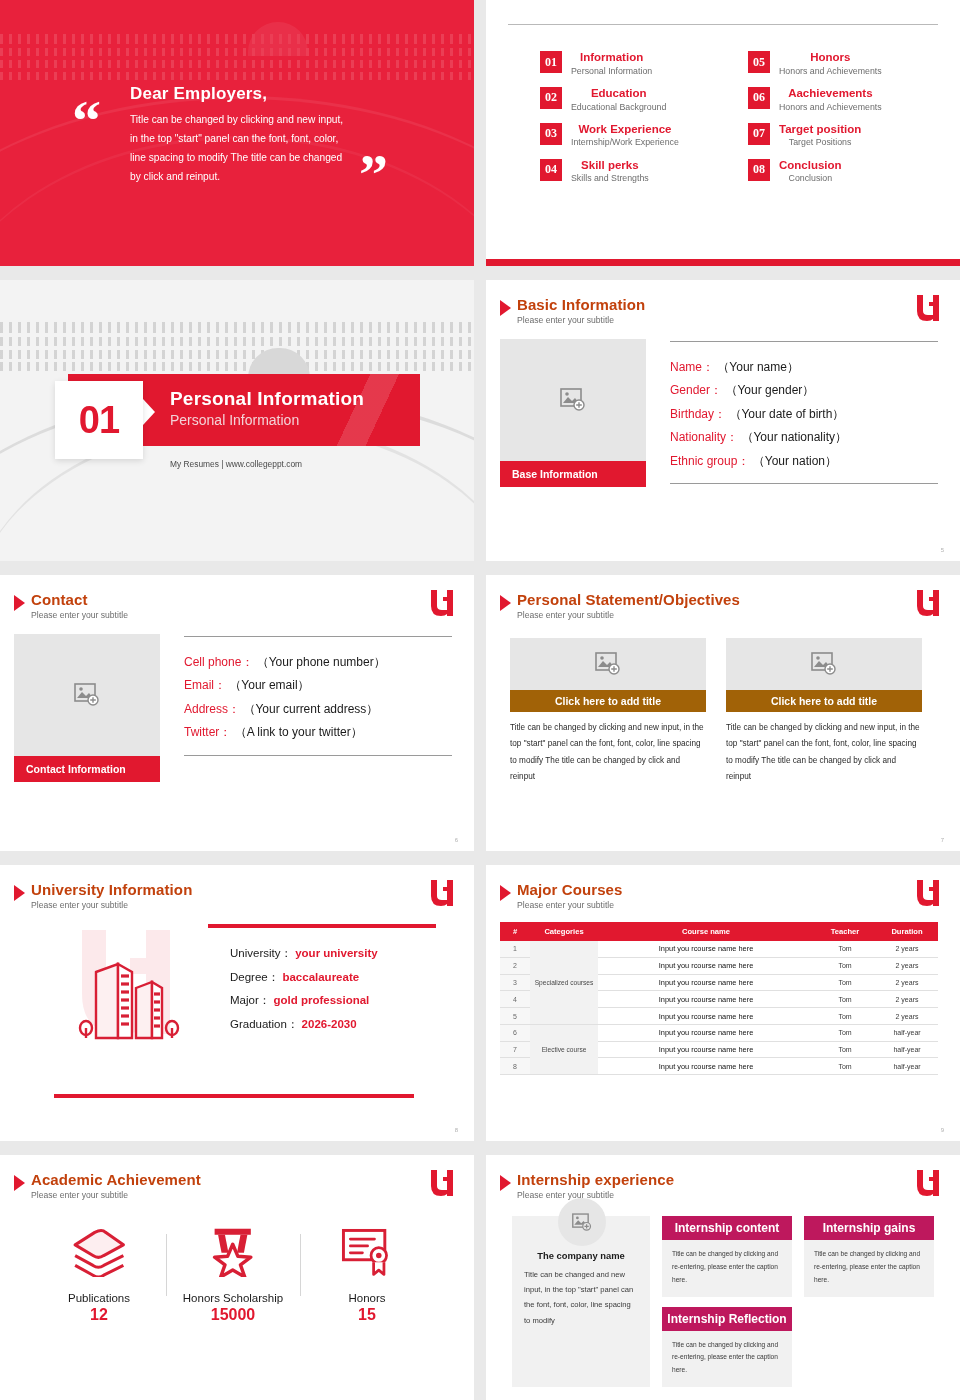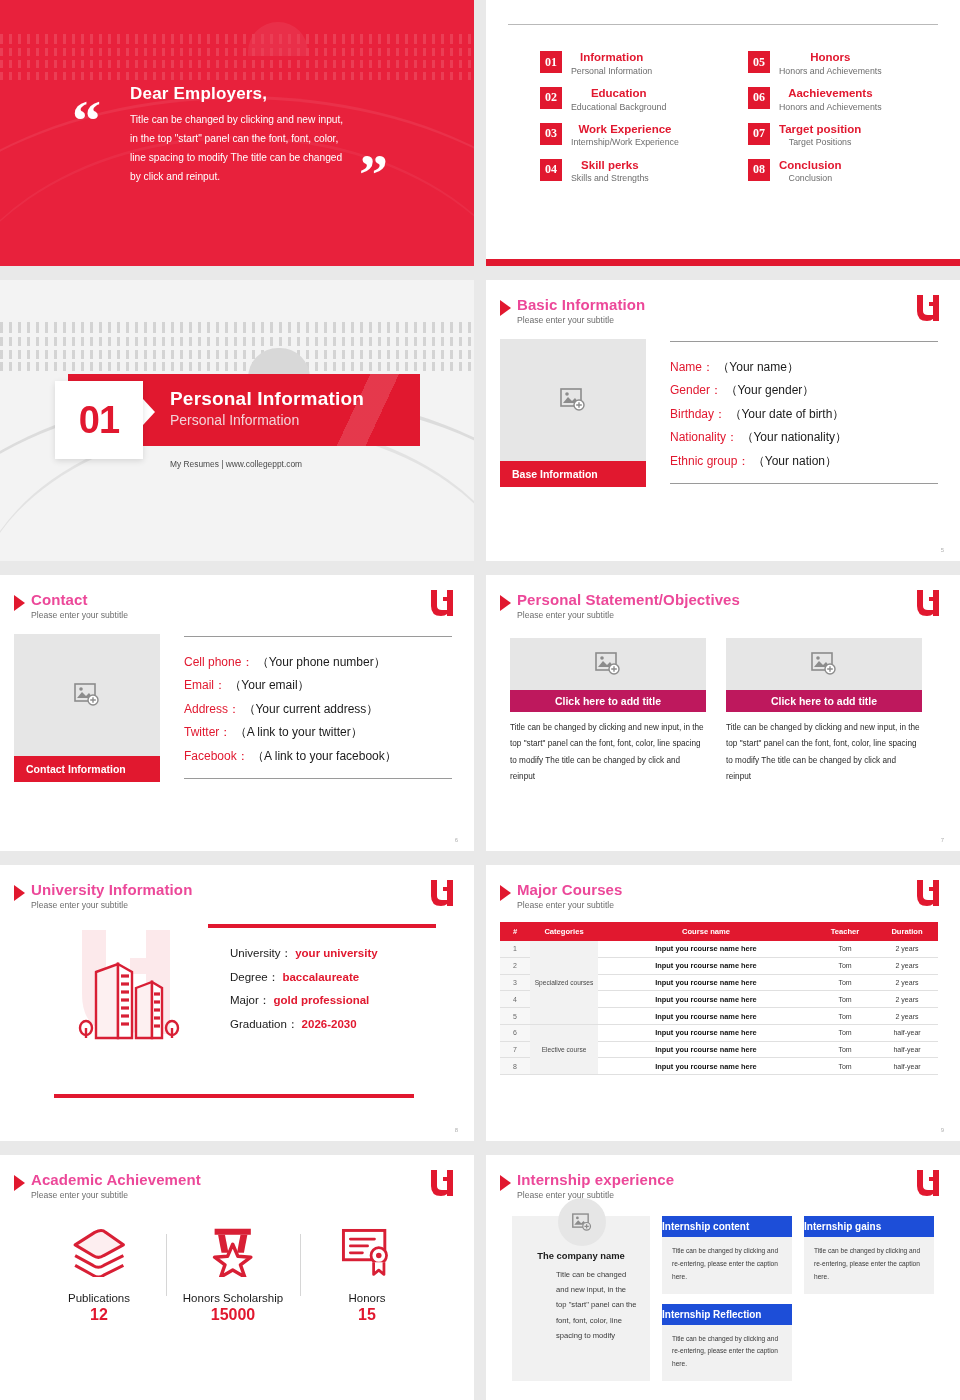--- a/index.html
+++ b/index.html
@@ -173,21 +173,21 @@
 
   
   .s-pad { padding: 16px 22px 0 14px; position: relative; }
   .hdr { display:flex; align-items:flex-start; }
   .hdr-arrow {
     width:0;height:0;margin-top:4px;margin-right:6px;flex:0 0 auto;
     border-top: 8px solid transparent;
     border-bottom: 8px solid transparent;
     border-left: 11px solid #e1182f;
   }
-  .hdr-title { color:#ec4899; font-size: 15px; font-weight: 700; letter-spacing:.1px; }
+  .hdr-title { color:#c2410c; font-size: 15px; font-weight: 700; letter-spacing:.1px; }
   .hdr-sub { color:#6d6d6d; font-size: 8.6px; margin-top: 2px; }
   .pgnum {
     position:absolute; right: 16px; bottom: 8px;
     font-size: 6px; color: #b0b0b0;
   }
 
   
   .imgbox { background: #e6e6e6; display:flex; align-items:center; justify-content:center; }
   .ph-icon { width: 26px; height: 24px; }
   .ph-icon svg { width:100%; height:100%; display:block; }
@@ -204,21 +204,21 @@
   .info-lines { border-top: 1px solid #9a9a9a; border-bottom: 1px solid #9a9a9a; padding: 14px 0 10px 0; }
   .info-line { font-size: 12px; line-height: 1.95; }
   .info-k { color:#e1182f; }
   .info-v { color:#1b1b1b; }
 
   
   .ps-row { display:flex; gap: 20px; margin-top: 18px; padding-left: 10px; }
   .ps-card { width: 196px; }
   .ps-card .imgbox { height: 52px; }
   .ps-btn {
-    background:#be185d; color:#fff; font-size:10.5px; font-weight:700;
+    background:#a16207; color:#fff; font-size:10.5px; font-weight:700;
     text-align:center; padding: 5px 0;
   }
   .ps-body { font-size: 8.2px; color:#2b2b2b; line-height: 2.0; margin-top: 8px; }
 
   
   .uni-wrap { display:flex; margin-top: 14px; padding-left: 34px; position: relative; }
   .uni-art { width: 160px; height: 118px; position: relative; }
   .uni-watermark {
     position:absolute; left: 14px; top: 2px; width: 120px; height: 112px; opacity: .09;
   }
@@ -241,21 +241,21 @@
     background:#e1182f; color:#fff; font-size: 7.6px; font-weight:700;
     padding: 5px 0; text-align:center;
   }
   .tbl td {
     font-size: 7px; color:#3a3a3a; text-align:center;
     padding: 3.4px 0; border-bottom: 1px solid #e0e0e0;
     background: #fff;
   }
   .tbl td.cat { background:#f2f2f2; color:#4a4a4a; font-size: 6.6px; }
   .tbl td.idx { background:#f7f7f7; color:#6a6a6a; width: 28px; }
-  .tbl td.cname { color:#111; font-weight: 700; font-size: 7.4px; text-align: center; }
+  .tbl td.cname { color:#111; font-weight: 400; font-size: 7.4px; text-align: center; }
   .tbl colgroup .c-idx { width: 30px; }
   .tbl colgroup .c-cat { width: 68px; }
   .tbl colgroup .c-name { width: auto; }
   .tbl colgroup .c-tea { width: 62px; }
   .tbl colgroup .c-dur { width: 62px; }
 
   
   .ach-row { display:flex; margin-top: 26px; padding: 0 18px; }
   .ach-col { flex:1; text-align:center; position:relative; }
   .ach-col + .ach-col::before {
@@ -272,29 +272,29 @@
     width: 138px; background:#f1f1f1; position:relative;
     padding: 34px 12px 14px 12px; min-height: 140px;
   }
   .int-avatar {
     position:absolute; left: 46px; top: -18px; width: 48px; height: 48px;
     border-radius: 50%; background:#e6e6e6;
     display:flex; align-items:center; justify-content:center;
   }
   .int-avatar .ph-icon { width:20px; height:19px; }
   .int-cname { font-size: 9.4px; font-weight:700; color:#1b1b1b; text-align:center; }
-  .int-cbody { font-size: 7.6px; color:#3a3a3a; line-height: 2.0; margin-top: 6px; margin-left: 32px; }
+  .int-cbody { font-size: 7.6px; color:#3a3a3a; line-height: 2.0; margin-top: 6px; }
   .int-grid {
     flex:1; display:grid; grid-template-columns: 1fr 1fr;
     gap: 10px 12px; align-content: start;
   }
   .int-card {}
   .int-head {
-    background:#1d4ed8; color:#fff; font-size:10px; font-weight:700;
-    text-align:left; padding: 5px 0;
+    background:#be185d; color:#fff; font-size:12px; font-weight:700;
+    text-align:center; padding: 5px 0;
   }
   .int-body {
     background:#f1f1f1; font-size: 6.6px; color:#3a3a3a;
     line-height: 1.95; padding: 8px 10px 10px 10px; min-height: 42px;
   }
 </style>
 </head>
 <body>
 
 <div class="sheet">
@@ -498,24 +498,20 @@
             <span class="info-k">Email：</span>
             <span class="info-v">（Your email）</span>
           </div>
           <div class="info-line">
             <span class="info-k">Address：</span>
             <span class="info-v">（Your current address）</span>
           </div>
           <div class="info-line">
             <span class="info-k">Twitter：</span>
             <span class="info-v">（A link to your twitter）</span>
-          </div>
-          <div class="info-line">
-            <span class="info-k">Facebook：</span>
-            <span class="info-v">（A link to your facebook）</span>
           </div>
         </div>
       </div>
     </div>
     <div class="pgnum">6</div>
   </div>
 
   <div class="slide s-pad">
     <div class="hdr">
       <div class="hdr-arrow"></div>

